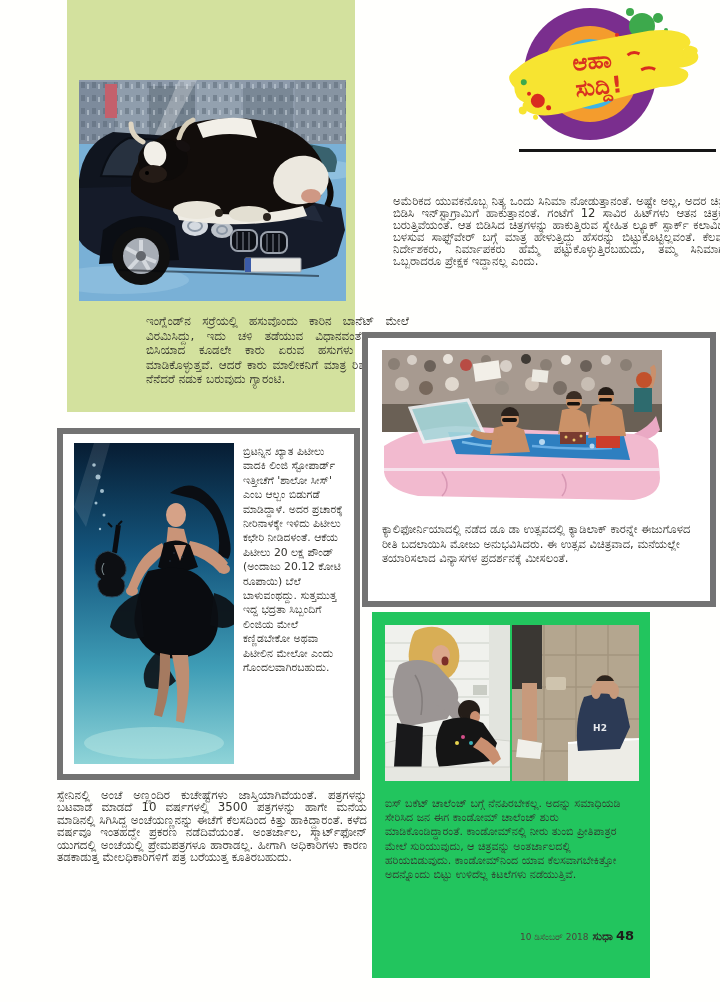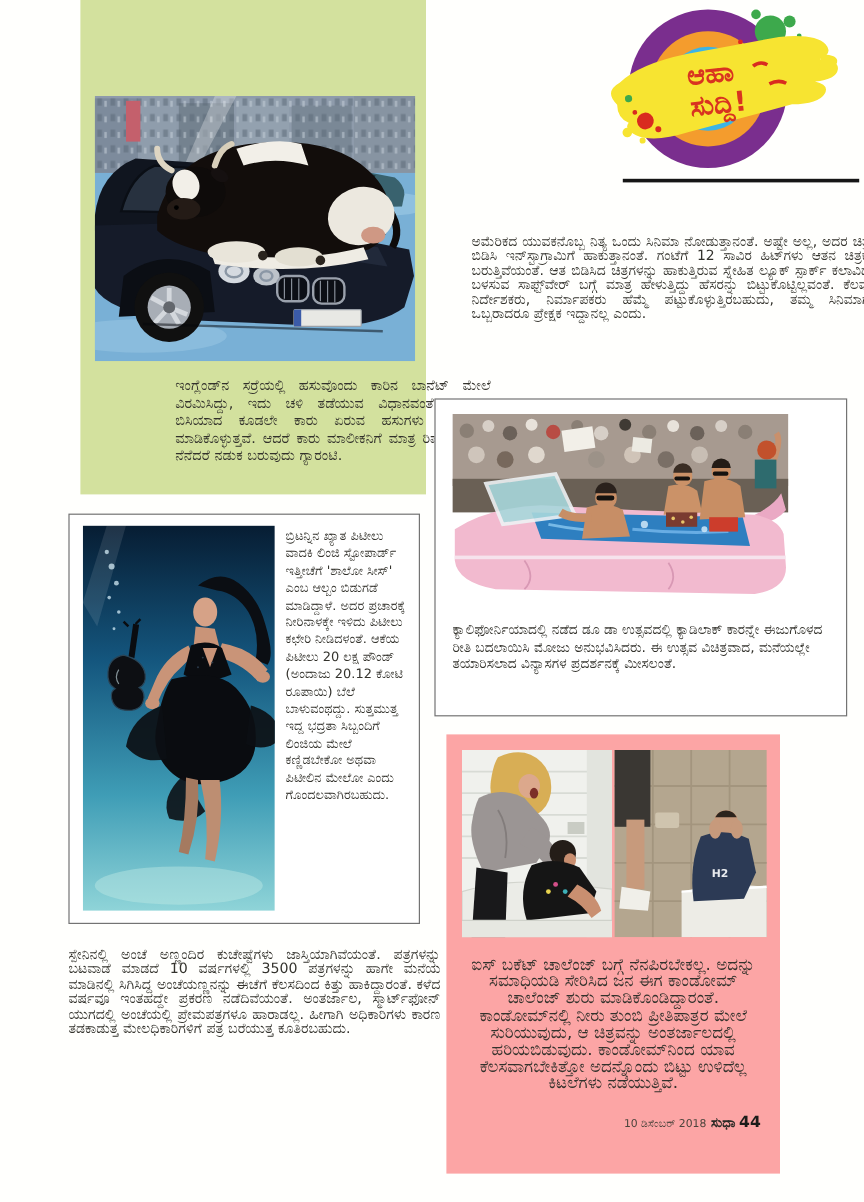--- a/index.html
+++ b/index.html
@@ -2,35 +2,35 @@
 <html><head>
 <meta charset="utf-8">
 <style>
   html,body{margin:0;padding:0;background:#e9e9e6;}
   .page{position:relative;width:720px;height:1002px;background:#fffffd;overflow:hidden;
         font-family:"DejaVu Sans","Liberation Sans",sans-serif;}
   .abs{position:absolute;}
   .ktext{color:#33322c;text-align:justify;overflow:hidden;}
   
   .green-panel{left:67px;top:0;width:288px;height:412px;background:#d3e19e;}
-  .orange-panel{left:372px;top:612px;width:278px;height:366px;background:#fca5a5;}
+  .orange-panel{left:372px;top:612px;width:278px;height:366px;background:#22c55e;}
   
   .photo{display:block;}
-  .white-box{background:#ffffff;border:1px solid #737373;}
+  .white-box{background:#ffffff;border:6px solid #737373;}
   
   .rule-black{left:519px;top:149px;width:197px;height:3px;background:#161616;}
   .column-head{left:519px;top:156px;width:197px;text-align:center;font-size:13px;color:#2e2d29;letter-spacing:1px;}
   .column-head .star{font-size:12px;color:#1d1c1a;margin-right:6px;}
   
   .cow-caption{left:79px;top:314px;width:263px;height:88px;font-size:12px;line-height:14.6px;}
   .movie-text{left:372px;top:196px;width:332px;height:118px;font-size:11.6px;line-height:11.9px;margin-left:21px;}
   .violin-text{left:237px;top:439px;width:104px;height:318px;font-size:10.8px;line-height:14.4px;text-align:left;}
   .cadillac-caption{left:376px;top:516px;width:310px;height:74px;font-size:11.5px;line-height:14.7px;text-align:left;}
   .spain-text{left:57px;top:789px;width:310px;height:124px;font-size:11.8px;line-height:12.4px;}
-  .condom-text{left:385px;top:797px;width:252px;height:128px;font-size:14px;line-height:14.2px;text-align:center;}
+  .condom-text{left:385px;top:797px;width:252px;height:128px;font-size:11px;line-height:14.2px;text-align:left;}
   svg text{font-family:"DejaVu Sans","Liberation Sans",sans-serif;}
 </style>
 </head>
 <body>
 
 <div class="page">
 
   <div class="abs green-panel">
     <svg class="abs photo" style="left:12px;top:80px;" width="267" height="221" viewBox="0 0 267 221">
       <defs>
@@ -326,19 +326,19 @@
       <ellipse cx="84" cy="66" rx="5" ry="8" fill="#c79a7c"></ellipse>
       <ellipse cx="102" cy="66" rx="5" ry="8" fill="#c79a7c"></ellipse>
       <text x="88" y="106" font-size="9" font-weight="bold" fill="#e8eaee" text-anchor="middle">H2</text>
 
       <rect x="0" y="0" width="30" height="64" fill="#3a3733"></rect>
       <rect x="10" y="58" width="15" height="58" fill="#c79a7c"></rect>
       <path d="M6,114 l24,4 -2,16 -24,-2 z" fill="#f0efe9"></path>
     </svg>
     <div class="abs ktext condom-text" style="left:13px;top:185px;">ಐಸ್ ಬಕೆಟ್ ಚಾಲೆಂಜ್ ಬಗ್ಗೆ ನೆನಪಿರಬೇಕಲ್ಲ. ಅದನ್ನು ಸಮಾಧಿಯಡಿ ಸೇರಿಸಿದ ಜನ ಈಗ ಕಾಂಡೋಮ್ ಚಾಲೆಂಜ್ ಶುರು ಮಾಡಿಕೊಂಡಿದ್ದಾರಂತೆ. ಕಾಂಡೋಮ್‌ನಲ್ಲಿ ನೀರು ತುಂಬಿ ಪ್ರೀತಿಪಾತ್ರರ ಮೇಲೆ ಸುರಿಯುವುದು, ಆ ಚಿತ್ರವನ್ನು ಅಂತರ್ಜಾಲದಲ್ಲಿ ಹರಿಯಬಿಡುವುದು. ಕಾಂಡೋಮ್‌ನಿಂದ ಯಾವ ಕೆಲಸವಾಗಬೇಕಿತ್ತೋ ಅದನ್ನೊಂದು ಬಿಟ್ಟು ಉಳಿದೆಲ್ಲ ಕಿಟಲೆಗಳು ನಡೆಯುತ್ತಿವೆ.</div>
     <div class="abs" style="left:0;top:316px;width:262px;text-align:right;color:#4c443c;font-size:9px;">
-      <span>10 ಡಿಸೆಂಬರ್ 2018</span><span class="mag" style="font-weight:bold;color:#2c2a26;font-size:11px;margin-left:4px;text-align:right;">ಸುಧಾ</span><span class="pn" style="font-weight:bold;color:#1d1c1a;font-size:13px;margin-left:3px;">44</span>
+      <span>10 ಡಿಸೆಂಬರ್ 2018</span><span class="mag" style="font-weight:bold;color:#2c2a26;font-size:11px;margin-left:4px;text-align:right;">ಸುಧಾ</span><span class="pn" style="font-weight:bold;color:#1d1c1a;font-size:13px;margin-left:3px;">48</span>
     </div>
   </div>
 
   <div class="abs ktext spain-text">ಸ್ಪೇನಿನಲ್ಲಿ ಅಂಚೆ ಅಣ್ಣಂದಿರ ಕುಚೇಷ್ಟೆಗಳು ಜಾಸ್ತಿಯಾಗಿವೆಯಂತೆ. ಪತ್ರಗಳನ್ನು ಬಟವಾಡೆ ಮಾಡದೆ 10 ವರ್ಷಗಳಲ್ಲಿ 3500 ಪತ್ರಗಳನ್ನು ಹಾಗೇ ಮನೆಯ ಮಾಡಿನಲ್ಲಿ ಸಿಗಿಸಿದ್ದ ಅಂಚೆಯಣ್ಣನನ್ನು ಈಚೆಗೆ ಕೆಲಸದಿಂದ ಕಿತ್ತು ಹಾಕಿದ್ದಾರಂತೆ. ಕಳೆದ ವರ್ಷವೂ ಇಂತಹದ್ದೇ ಪ್ರಕರಣ ನಡೆದಿವೆಯಂತೆ. ಅಂತರ್ಜಾಲ, ಸ್ಮಾರ್ಟ್‌ಫೋನ್ ಯುಗದಲ್ಲಿ ಅಂಚೆಯಲ್ಲಿ ಪ್ರೇಮಪತ್ರಗಳೂ ಹಾರಾಡಲ್ಲ. ಹೀಗಾಗಿ ಅಧಿಕಾರಿಗಳು ಕಾರಣ ತಡಕಾಡುತ್ತ ಮೇಲಧಿಕಾರಿಗಳಿಗೆ ಪತ್ರ ಬರೆಯುತ್ತ ಕೂತಿರಬಹುದು.</div>
 
 </div>
 
 </body></html>

